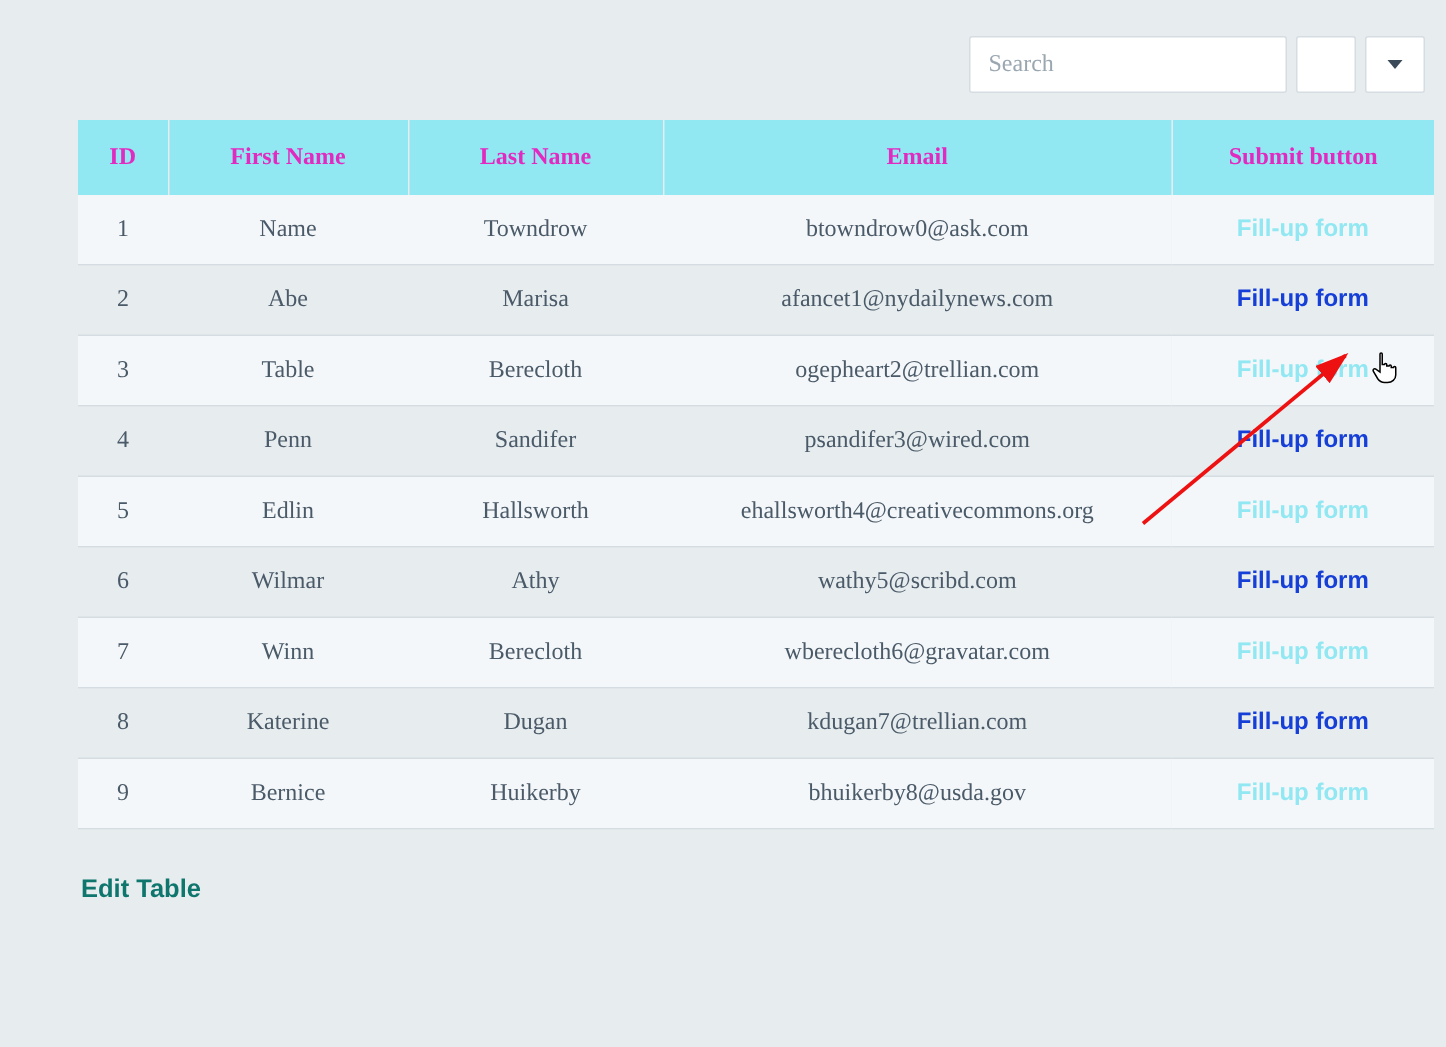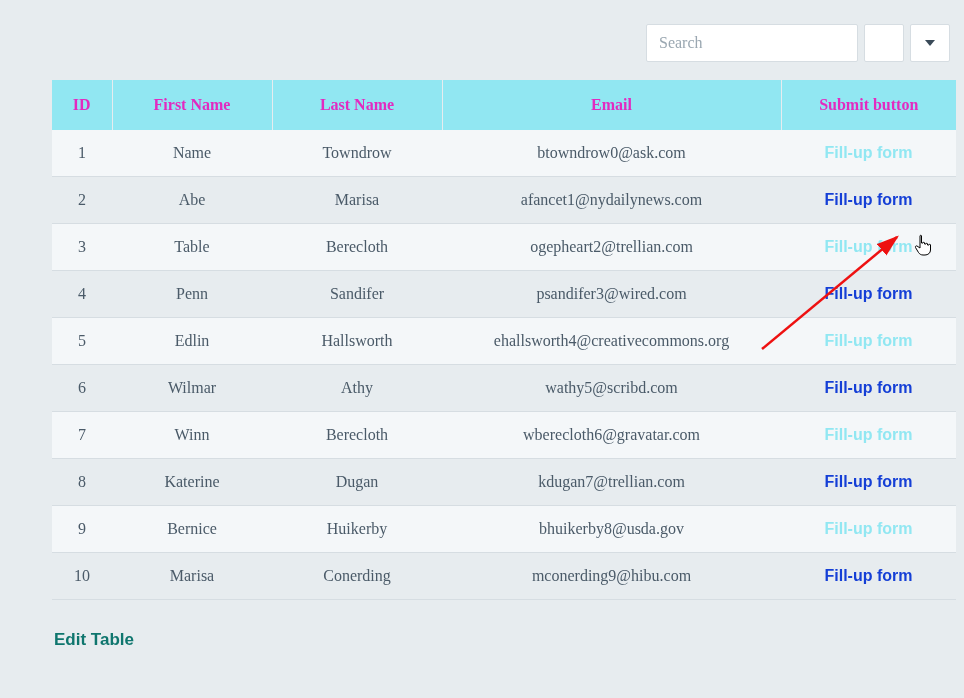--- a/index.html
+++ b/index.html
@@ -197,27 +197,20 @@
           <td>kdugan7@trellian.com</td>
           <td><a class="fill-link dark">Fill-up form</a></td>
         </tr>
         <tr>
           <td>9</td>
           <td>Bernice</td>
           <td>Huikerby</td>
           <td>bhuikerby8@usda.gov</td>
           <td><a class="fill-link light">Fill-up form</a></td>
         </tr>
-        <tr>
-          <td>10</td>
-          <td>Marisa</td>
-          <td>Conerding</td>
-          <td>mconerding9@hibu.com</td>
-          <td><a class="fill-link dark">Fill-up form</a></td>
-        </tr>
       </tbody>
   </table>
 
   <a class="edit-link">Edit Table</a>
 
   
   <svg class="arrow-overlay" style="left:700px; top:195px;" width="170" height="140">
     <defs>
       <marker id="ah" markerWidth="10" markerHeight="10" refX="8" refY="3" orient="auto">
         <path d="M0,0 L9,3 L0,6 Z" fill="#e11"></path>

